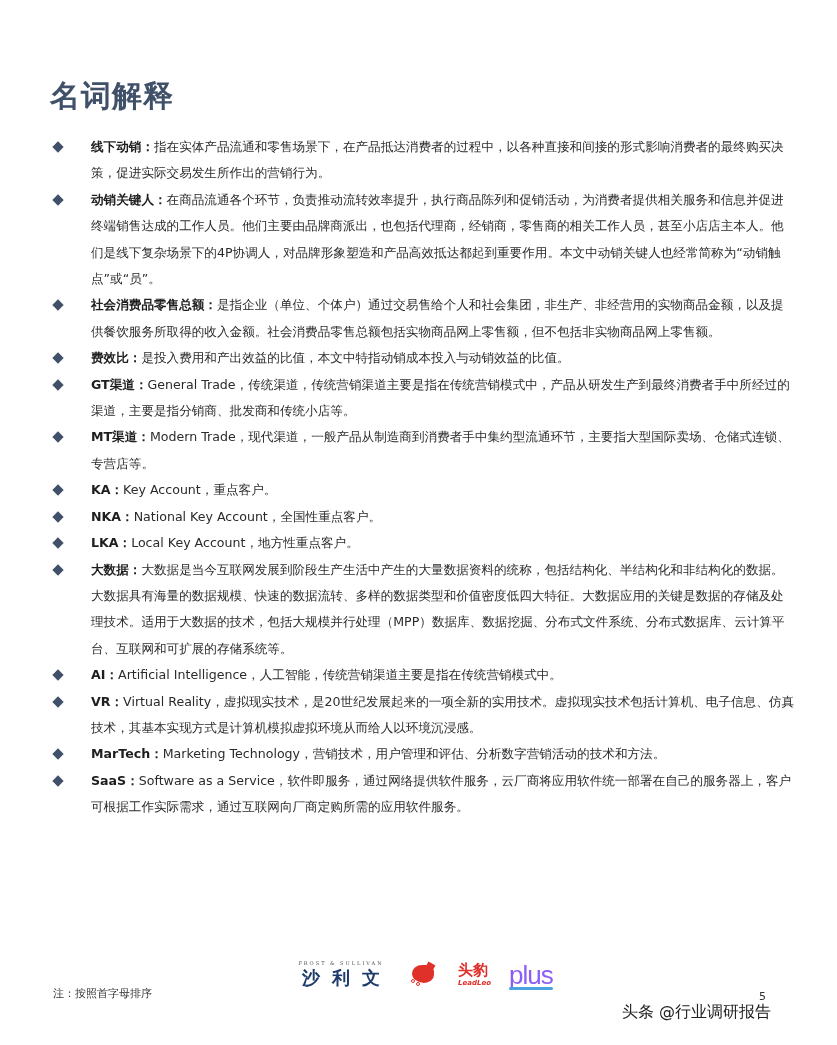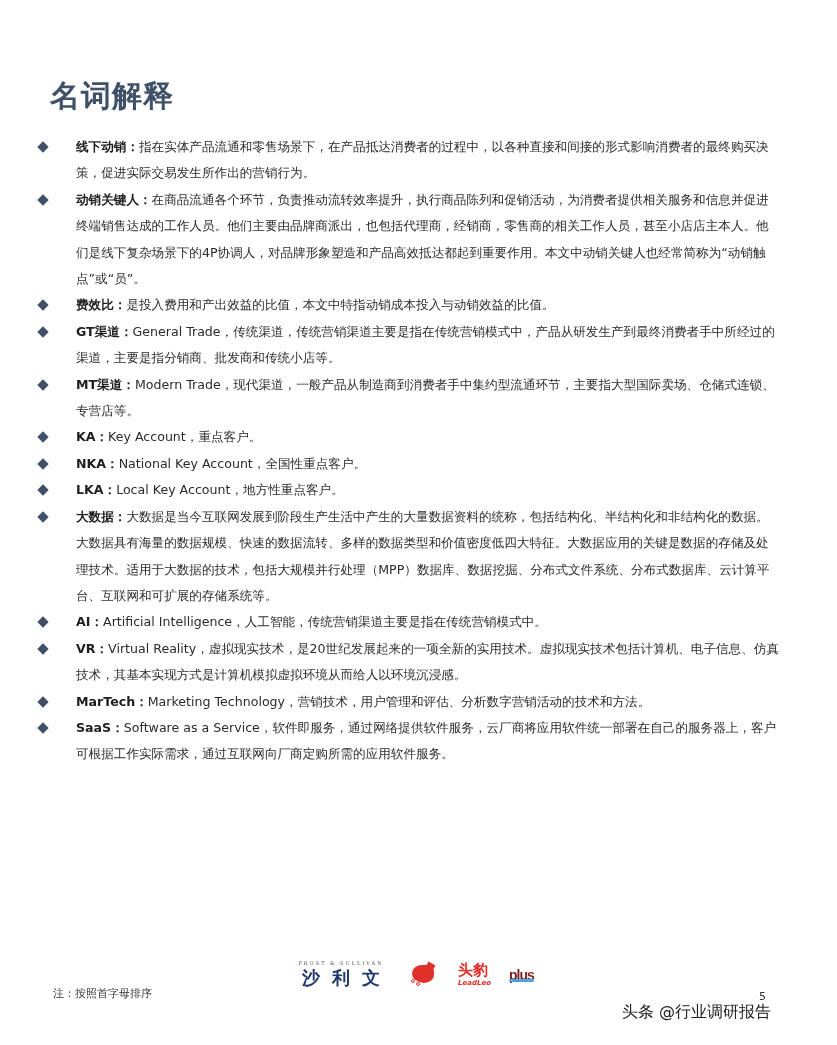--- a/index.html
+++ b/index.html
@@ -6,21 +6,21 @@
     html, body {
       width: 837px; height: 1045px; background: #ffffff; overflow: hidden;
       font-family: "DejaVu Sans", "Liberation Sans", sans-serif;
       color: #333333;
     }
     .page { position: relative; width: 837px; height: 1045px; }
     .page-title {
       position: absolute; left: 50px; top: 76px;
       font-size: 30px; font-weight: bold; color: #3f5068; letter-spacing: 1px;
     }
-    .glossary { position: absolute; left: 35px; top: 134px; width: 745px; }
+    .glossary { position: absolute; left: 50px; top: 134px; width: 745px; }
     .entry { position: relative; padding-left: 41px; font-size: 12.6px; line-height: 26.4px; color: #2b2b2b; }
     .bullet {
       position: absolute; left: 4px; top: 9px; width: 8px; height: 8px;
       background: #3f5068; transform: rotate(45deg);
     }
     .term { font-weight: bold; color: #1e1e1e; }
     .note {
       position: absolute; left: 53px; top: 986px; font-size: 11px; color: #333;
     }
     .logos { position: absolute; left: 290px; top: 957px; height: 36px; display: flex; align-items: center; gap: 18px; }
@@ -28,21 +28,21 @@
     .logo-sullivan .en { font-size: 5px; letter-spacing: 2px; color: #555; font-family: "DejaVu Serif", serif; }
     .logo-sullivan .cn { font-size: 18px; font-weight: bold; color: #1e3a6b; letter-spacing: 12px; margin-left: 12px; }
     .logo-leadleo { display: flex; align-items: center; gap: 20px; }
     .leopard { width: 28px; height: 24px; position: relative; }
     .leopard .head { position: absolute; left: 2px; top: 2px; width: 22px; height: 18px; background: #e0302a; border-radius: 50% 40% 50% 60%; }
     .leopard .ear { position: absolute; left: 16px; top: 0; width: 8px; height: 8px; background: #e0302a; transform: rotate(30deg); }
     .leopard .dot { position: absolute; width: 4px; height: 4px; border-radius: 50%; border: 1px solid #e0302a; background: #fff; }
     .leadleo-text { display: flex; flex-direction: column; line-height: 1; }
     .leadleo-text .cn { font-size: 15px; font-weight: bold; color: #e0302a; }
     .leadleo-text .en { font-size: 7px; font-style: italic; font-weight: bold; color: #e0302a; margin-top: 2px; }
-    .logo-plus { font-size: 14px; font-weight: bold; color: #7f1d1d; font-family: "Liberation Sans", sans-serif; letter-spacing: -1px; position: relative; }
+    .logo-plus { font-size: 26px; font-weight: normal; color: #8b5cf6; font-family: "Liberation Sans", sans-serif; letter-spacing: -1px; position: relative; }
     .logo-plus .swoosh { position: absolute; left: 0; right: 0; bottom: 1px; height: 3px; background: #4aa3df; border-radius: 2px; }
     .page-number { position: absolute; left: 759px; top: 990px; font-size: 11px; color: #333; }
     .watermark {
       position: absolute; left: 622px; top: 1002px; font-size: 16px; color: #222;
       text-shadow: 0 0 2px #fff, 0 0 3px #fff;
     }
   </style>
 </head>
 <body>
 
@@ -51,20 +51,24 @@
 
   <div class="glossary" id="glossary">
 
   <div class="entry">
       <span class="bullet"></span>
       <span class="term">线下动销：</span><span class="def">指在实体产品流通和零售场景下，在产品抵达消费者的过程中，以各种直接和间接的形式影响消费者的最终购买决策，促进实际交易发生所作出的营销行为。</span>
     </div>
       <div class="entry">
       <span class="bullet"></span>
       <span class="term">动销关键人：</span><span class="def">在商品流通各个环节，负责推动流转效率提升，执行商品陈列和促销活动，为消费者提供相关服务和信息并促进终端销售达成的工作人员。他们主要由品牌商派出，也包括代理商，经销商，零售商的相关工作人员，甚至小店店主本人。他们是线下复杂场景下的4P协调人，对品牌形象塑造和产品高效抵达都起到重要作用。本文中动销关键人也经常简称为“动销触点”或“员”。</span>
+    </div>
+      <div class="entry">
+      <span class="bullet"></span>
+      <span class="term">社会消费品零售总额：</span><span class="def">是指企业（单位、个体户）通过交易售给个人和社会集团，非生产、非经营用的实物商品金额，以及提供餐饮服务所取得的收入金额。社会消费品零售总额包括实物商品网上零售额，但不包括非实物商品网上零售额。</span>
     </div>
       <div class="entry">
       <span class="bullet"></span>
       <span class="term">费效比：</span><span class="def">是投入费用和产出效益的比值，本文中特指动销成本投入与动销效益的比值。</span>
     </div>
       <div class="entry">
       <span class="bullet"></span>
       <span class="term">GT渠道：</span><span class="def">General Trade，传统渠道，传统营销渠道主要是指在传统营销模式中，产品从研发生产到最终消费者手中所经过的渠道，主要是指分销商、批发商和传统小店等。</span>
     </div>
       <div class="entry">

